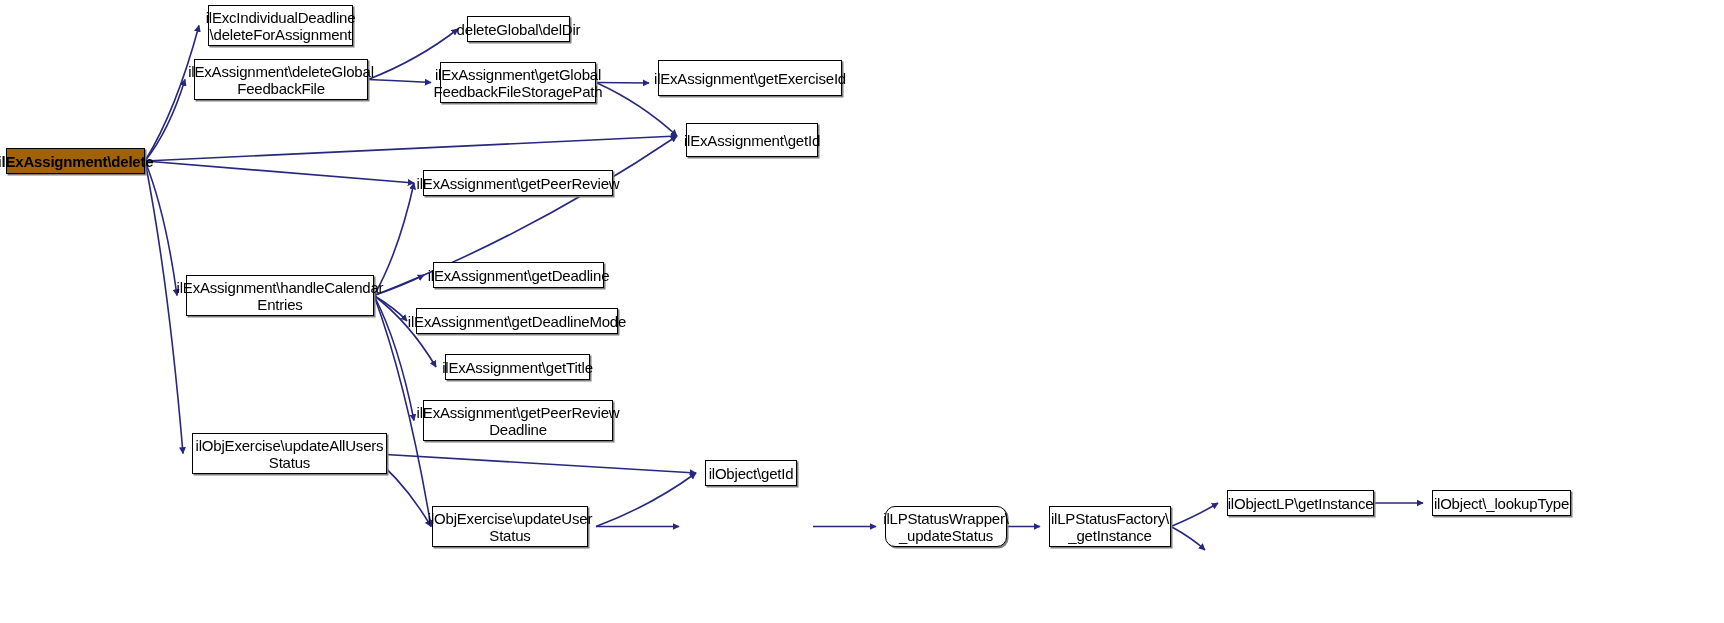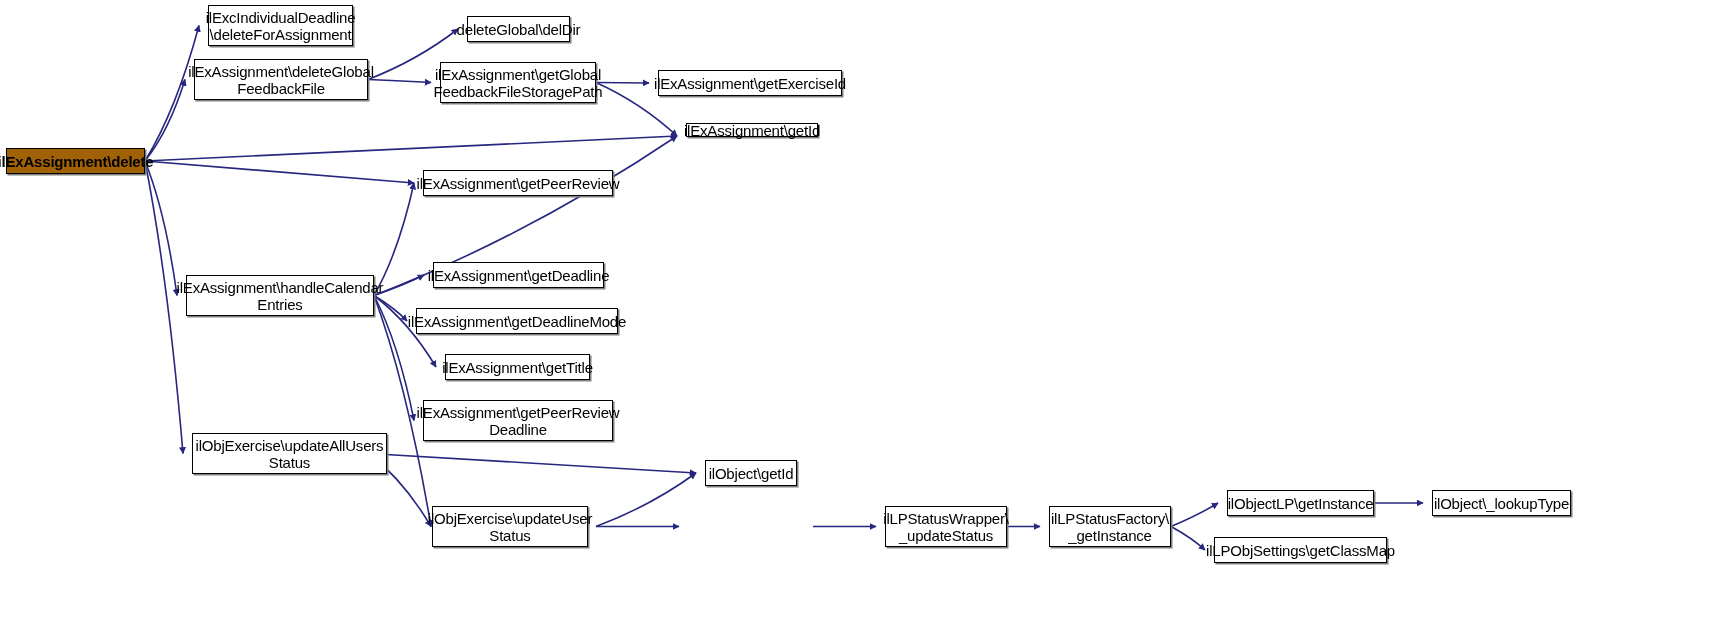--- a/index.html
+++ b/index.html
@@ -85,35 +85,34 @@
       <path d="M 1374 503 Q 1403 503 1423 503" fill="none" stroke="#27277f" stroke-width="1.6" marker-end="url(#arrow)"></path>
     </svg>
 <div class="node root" style="left: 6px; top: 148px; width: 139px; height: 26px;">ilExAssignment\delete</div>
     <div class="node" style="left: 208px; top: 5px; width: 145px; height: 41px;">ilExcIndividualDeadline
 \deleteForAssignment</div>
     <div class="node" style="left: 194px; top: 59px; width: 174px; height: 41px;">ilExAssignment\deleteGlobal
 FeedbackFile</div>
     <div class="node" style="left: 467px; top: 16px; width: 103px; height: 26px;">deleteGlobal\delDir</div>
     <div class="node" style="left: 440px; top: 62px; width: 156px; height: 41px;">ilExAssignment\getGlobal
 FeedbackFileStoragePath</div>
-    <div class="node" style="left: 658px; top: 70px; width: 184px; height: 26px;">ilExAssignment\getExerciseId</div>
-    <div class="node" style="left: 686px; top: 123px; width: 132px; height: 14px;">ilExAssignment\getId</div>
+    <div class="node" style="left: 658px; top: 60px; width: 184px; height: 36px;">ilExAssignment\getExerciseId</div>
+    <div class="node" style="left: 686px; top: 123px; width: 132px; height: 34px;">ilExAssignment\getId</div>
     <div class="node" style="left: 423px; top: 170px; width: 190px; height: 26px;">ilExAssignment\getPeerReview</div>
     <div class="node" style="left: 186px; top: 275px; width: 188px; height: 41px;">ilExAssignment\handleCalendar
 Entries</div>
     <div class="node" style="left: 433px; top: 262px; width: 171px; height: 26px;">ilExAssignment\getDeadline</div>
     <div class="node" style="left: 416px; top: 308px; width: 202px; height: 26px;">ilExAssignment\getDeadlineMode</div>
     <div class="node" style="left: 445px; top: 354px; width: 145px; height: 26px;">ilExAssignment\getTitle</div>
     <div class="node" style="left: 423px; top: 400px; width: 190px; height: 41px;">ilExAssignment\getPeerReview
 Deadline</div>
     <div class="node" style="left: 192px; top: 433px; width: 195px; height: 41px;">ilObjExercise\updateAllUsers
 Status</div>
     <div class="node" style="left: 705px; top: 460px; width: 92px; height: 26px;">ilObject\getId</div>
     <div class="node" style="left: 432px; top: 506px; width: 156px; height: 41px;">ilObjExercise\updateUser
 Status</div>
-    <div class="node" style="left: 885px; top: 506px; width: 122px; height: 41px;">ilLPStatusWrapper\
+    <div class="node" style="left: 885px; top: 506px; width: 122px; height: 41px; border-radius: 10px;">ilLPStatusWrapper\
 _updateStatus</div>
     <div class="node" style="left: 1049px; top: 506px; width: 122px; height: 41px;">ilLPStatusFactory\
 _getInstance</div>
     <div class="node" style="left: 1227px; top: 490px; width: 147px; height: 26px;">ilObjectLP\getInstance</div>
-    <div class="node" style="left: 1214px; top: 537px; width: 173px; height: 26px;">ilLPObjSettings\getClassMap</div>
     <div class="node" style="left: 1432px; top: 490px; width: 139px; height: 26px;">ilObject\_lookupType</div>
   </div>
 
 </body></html>

